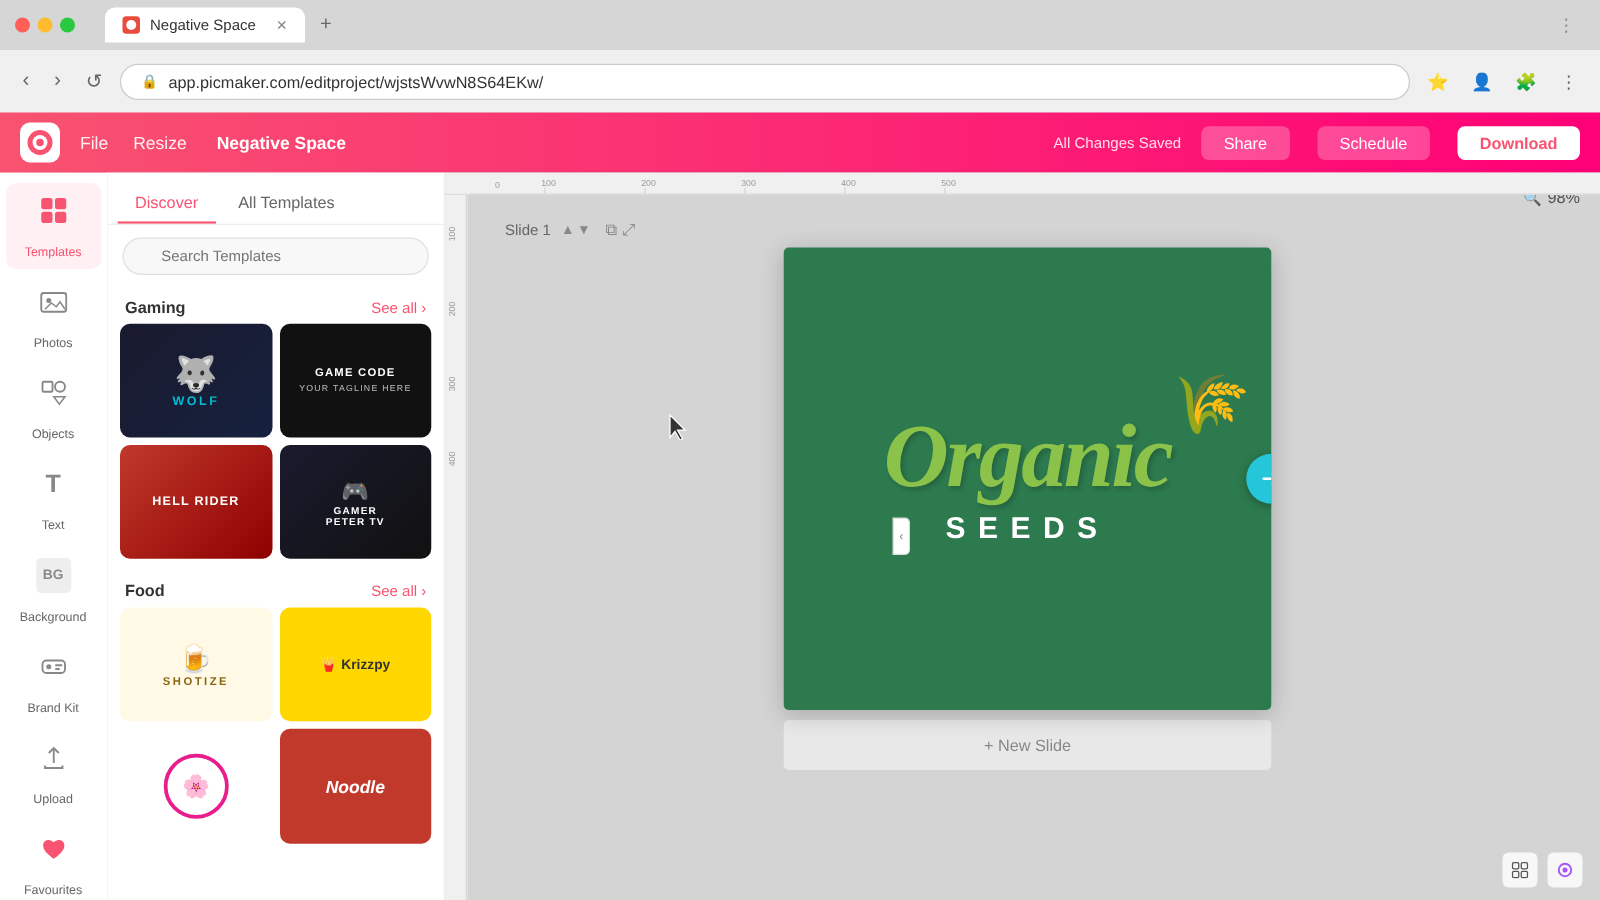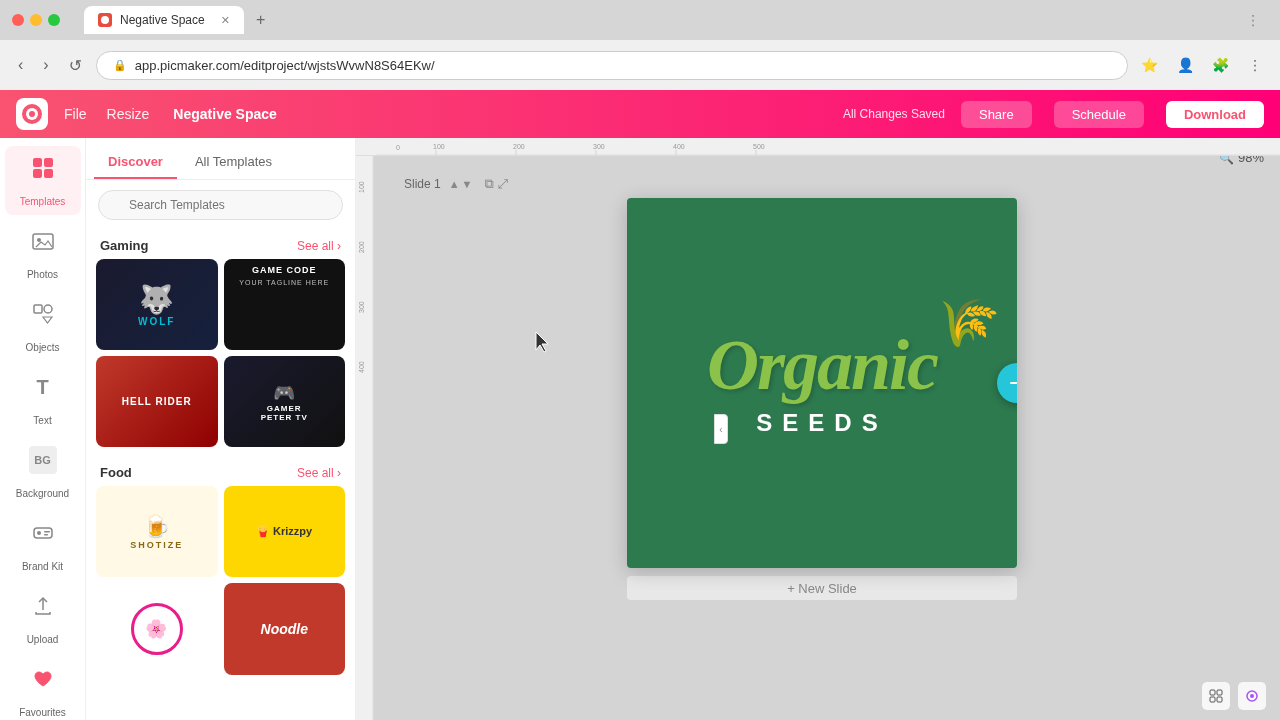--- a/index.html
+++ b/index.html
@@ -50,49 +50,49 @@
     .sidebar-icon-item { display: flex; flex-direction: column; align-items: center; gap: 14px; padding: 8px 6px; border-radius: 8px; cursor: pointer; width: 76px; }
     .sidebar-icon-item.active { background: #fff0f3; }
     .sidebar-icon-shape { width: 28px; height: 28px; display: flex; align-items: center; justify-content: center; font-size: 18px; }
     .sidebar-icon-label { font-size: 10px; color: #666; text-align: center; }
     .sidebar-icon-item.active .sidebar-icon-label { color: #f85370; }
 
     
     .templates-panel { width: 270px; background: #fff; border-right: 1px solid #eee; overflow-y: auto; }
     .templates-tabs { display: flex; border-bottom: 1px solid #eee; padding: 8px 8px 0; gap: 4px; }
     .template-tab { padding: 8px 14px; font-size: 13px; cursor: pointer; border-radius: 6px 6px 0 0; color: #666; border-bottom: 2px solid transparent; }
-    .template-tab.active { color: #f85370; border-bottom: 2px solid #f85370; background: #fff; font-weight: bold; }
+    .template-tab.active { color: #f85370; border-bottom: 2px solid #f85370; background: #fff; }
     .search-bar { padding: 10px 12px; }
     .search-input { width: 100%; padding: 7px 12px 7px 30px; border: 1px solid #e0e0e0; border-radius: 20px; font-size: 12px; color: #999; background: #f8f8f8; position: relative; }
     .search-wrap { position: relative; }
     .search-icon-abs { position: absolute; left: 10px; top: 50%; transform: translateY(-50%); color: #aaa; font-size: 12px; }
     .section-header { display: flex; justify-content: space-between; align-items: center; padding: 8px 14px 6px; }
     .section-title { font-size: 13px; font-weight: 600; color: #333; }
     .see-all { font-size: 12px; color: #f85370; cursor: pointer; }
     .template-grid { display: grid; grid-template-columns: 1fr 1fr; gap: 6px; padding: 0 10px 10px; }
     .template-card { border-radius: 8px; overflow: hidden; cursor: pointer; aspect-ratio: 4/3; }
     .tpl-wolf { background: linear-gradient(135deg, #1a1a2e, #16213e); display: flex; flex-direction: column; align-items: center; justify-content: center; }
-    .tpl-gamecode { background: #111; display: flex; flex-direction: column; align-items: center; }
+    .tpl-gamecode { background: #111; display: flex; flex-direction: column; align-items: center; justify-content: center; }
     .tpl-hellrider { background: linear-gradient(135deg, #c0392b, #8e0000); display: flex; flex-direction: column; align-items: center; justify-content: center; }
     .tpl-gamer { background: linear-gradient(135deg, #1a1a2e, #111); display: flex; flex-direction: column; align-items: center; justify-content: center; }
     .tpl-shotize { background: #fff9e6; display: flex; flex-direction: column; align-items: center; justify-content: center; }
     .tpl-krizzpy { background: #ffd700; display: flex; flex-direction: column; align-items: center; justify-content: center; }
     .tpl-circle { background: #fff; display: flex; flex-direction: column; align-items: center; justify-content: center; }
     .tpl-noodle { background: #c0392b; display: flex; flex-direction: column; align-items: center; justify-content: center; }
 
     
     .canvas-area { flex: 1; background: #d4d4d4; display: flex; flex-direction: column; align-items: center; overflow: hidden; position: relative; }
     .ruler-top { height: 18px; background: #f0f0f0; width: 100%; display: flex; align-items: center; border-bottom: 1px solid #ddd; position: relative; overflow: hidden; }
     .ruler-left { position: absolute; left: 0; top: 18px; bottom: 0; width: 18px; background: #f0f0f0; border-right: 1px solid #ddd; z-index: 5; }
     .canvas-scroll { flex: 1; width: 100%; overflow: auto; position: relative; padding-left: 18px; }
     .canvas-inner { min-height: 100%; min-width: 100%; display: flex; flex-direction: column; align-items: center; padding: 20px 30px 30px; }
     .slide-canvas { width: 390px; height: 370px; background: #2d7a4f; border-radius: 4px; box-shadow: 0 4px 20px rgba(0,0,0,0.2); display: flex; align-items: center; justify-content: center; position: relative; overflow: hidden; }
     .organic-seeds-content { text-align: center; position: relative; }
 
-    .new-slide-btn { width: 390px; height: 24px; background: #e8e8e8; border: none; border-radius: 4px; color: #888; font-size: 13px; cursor: pointer; margin-top: 8px; }
+    .new-slide-btn { width: 390px; height: 40px; background: #e8e8e8; border: none; border-radius: 4px; color: #888; font-size: 13px; cursor: pointer; margin-top: 8px; }
 
     .zoom-indicator { position: absolute; top: 12px; right: 16px; font-size: 13px; color: #555; display: flex; align-items: center; gap: 4px; }
     .zoom-icon { font-size: 12px; color: #888; }
 
     
     .collapse-btn { position: absolute; left: 358px; top: 50%; transform: translateY(-50%); z-index: 10; background: #fff; border: 1px solid #ddd; border-radius: 0 4px 4px 0; width: 14px; height: 30px; display: flex; align-items: center; justify-content: center; cursor: pointer; font-size: 10px; color: #888; }
 
     
     .bottom-bar { position: absolute; bottom: 10px; right: 14px; display: flex; gap: 8px; align-items: center; }
     .bottom-icon { width: 28px; height: 28px; background: rgba(255,255,255,0.8); border-radius: 5px; display: flex; align-items: center; justify-content: center; cursor: pointer; font-size: 13px; color: #555; }

